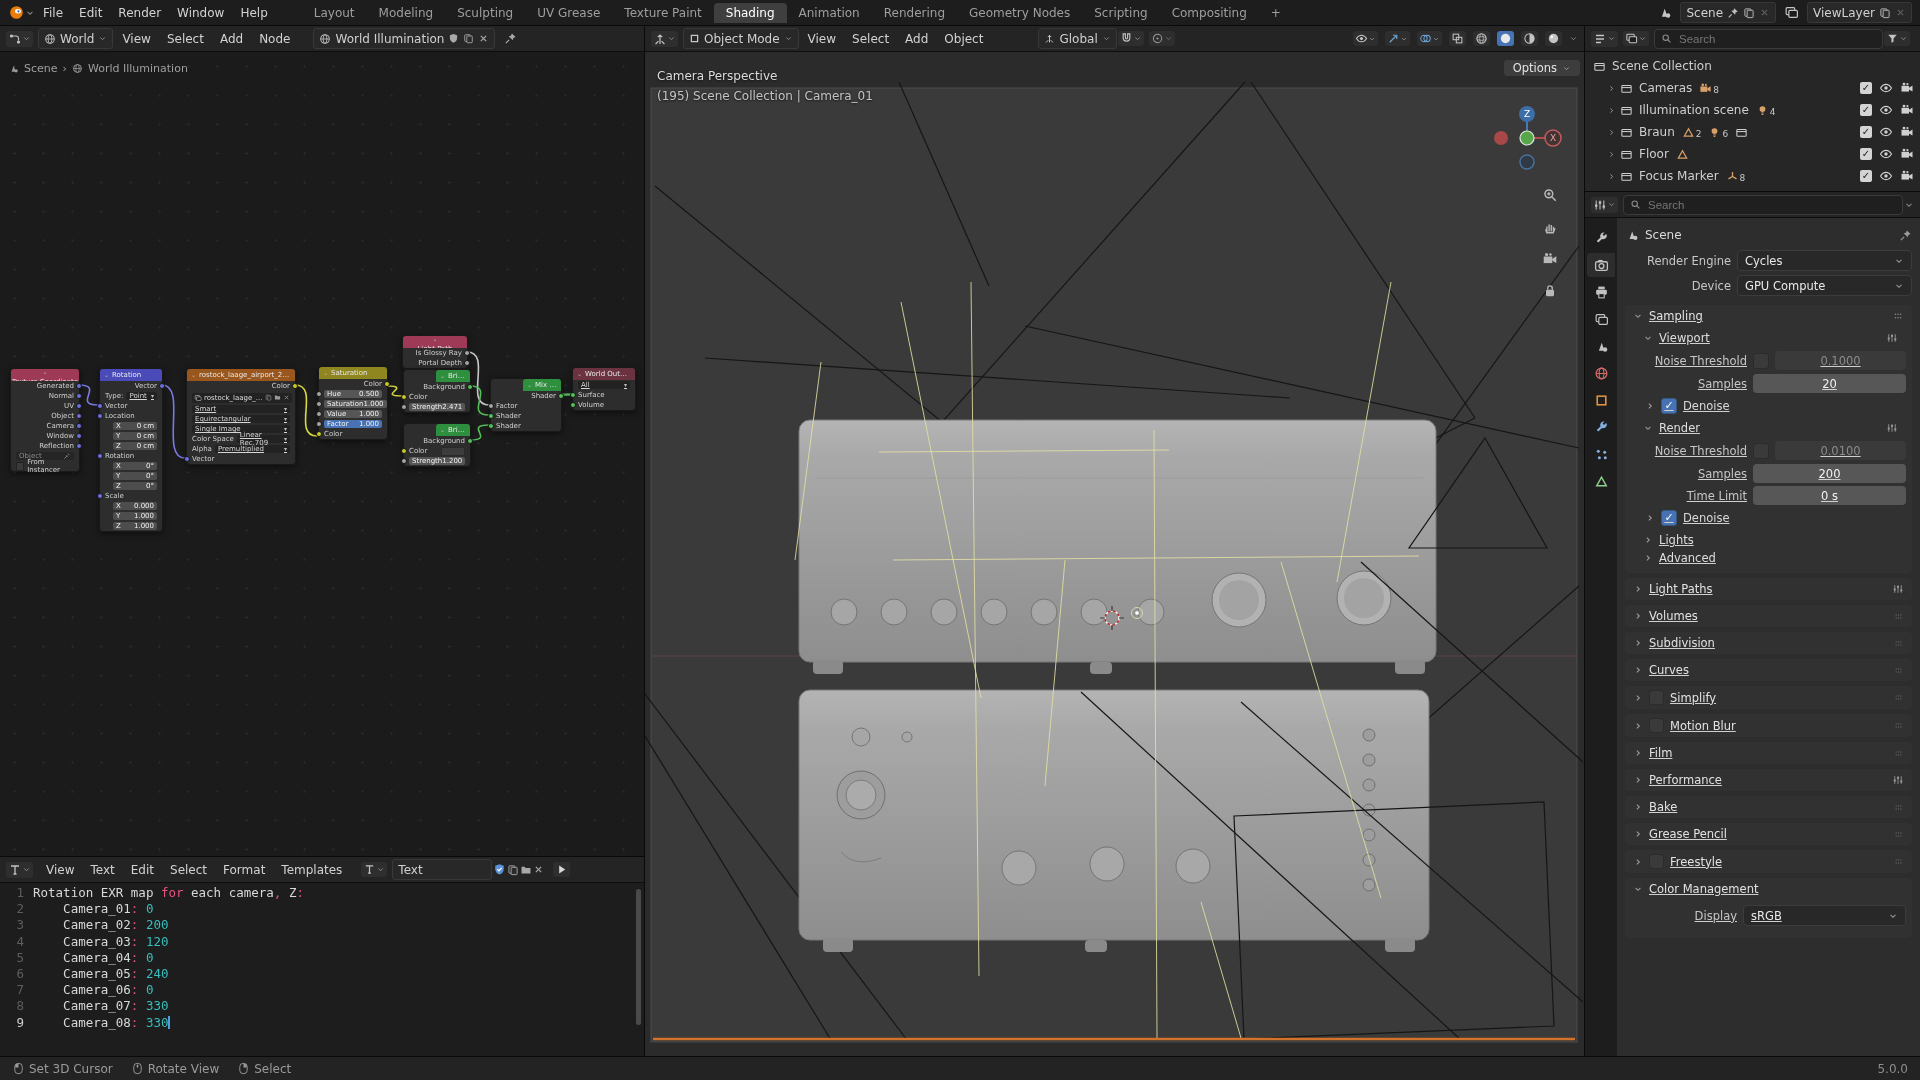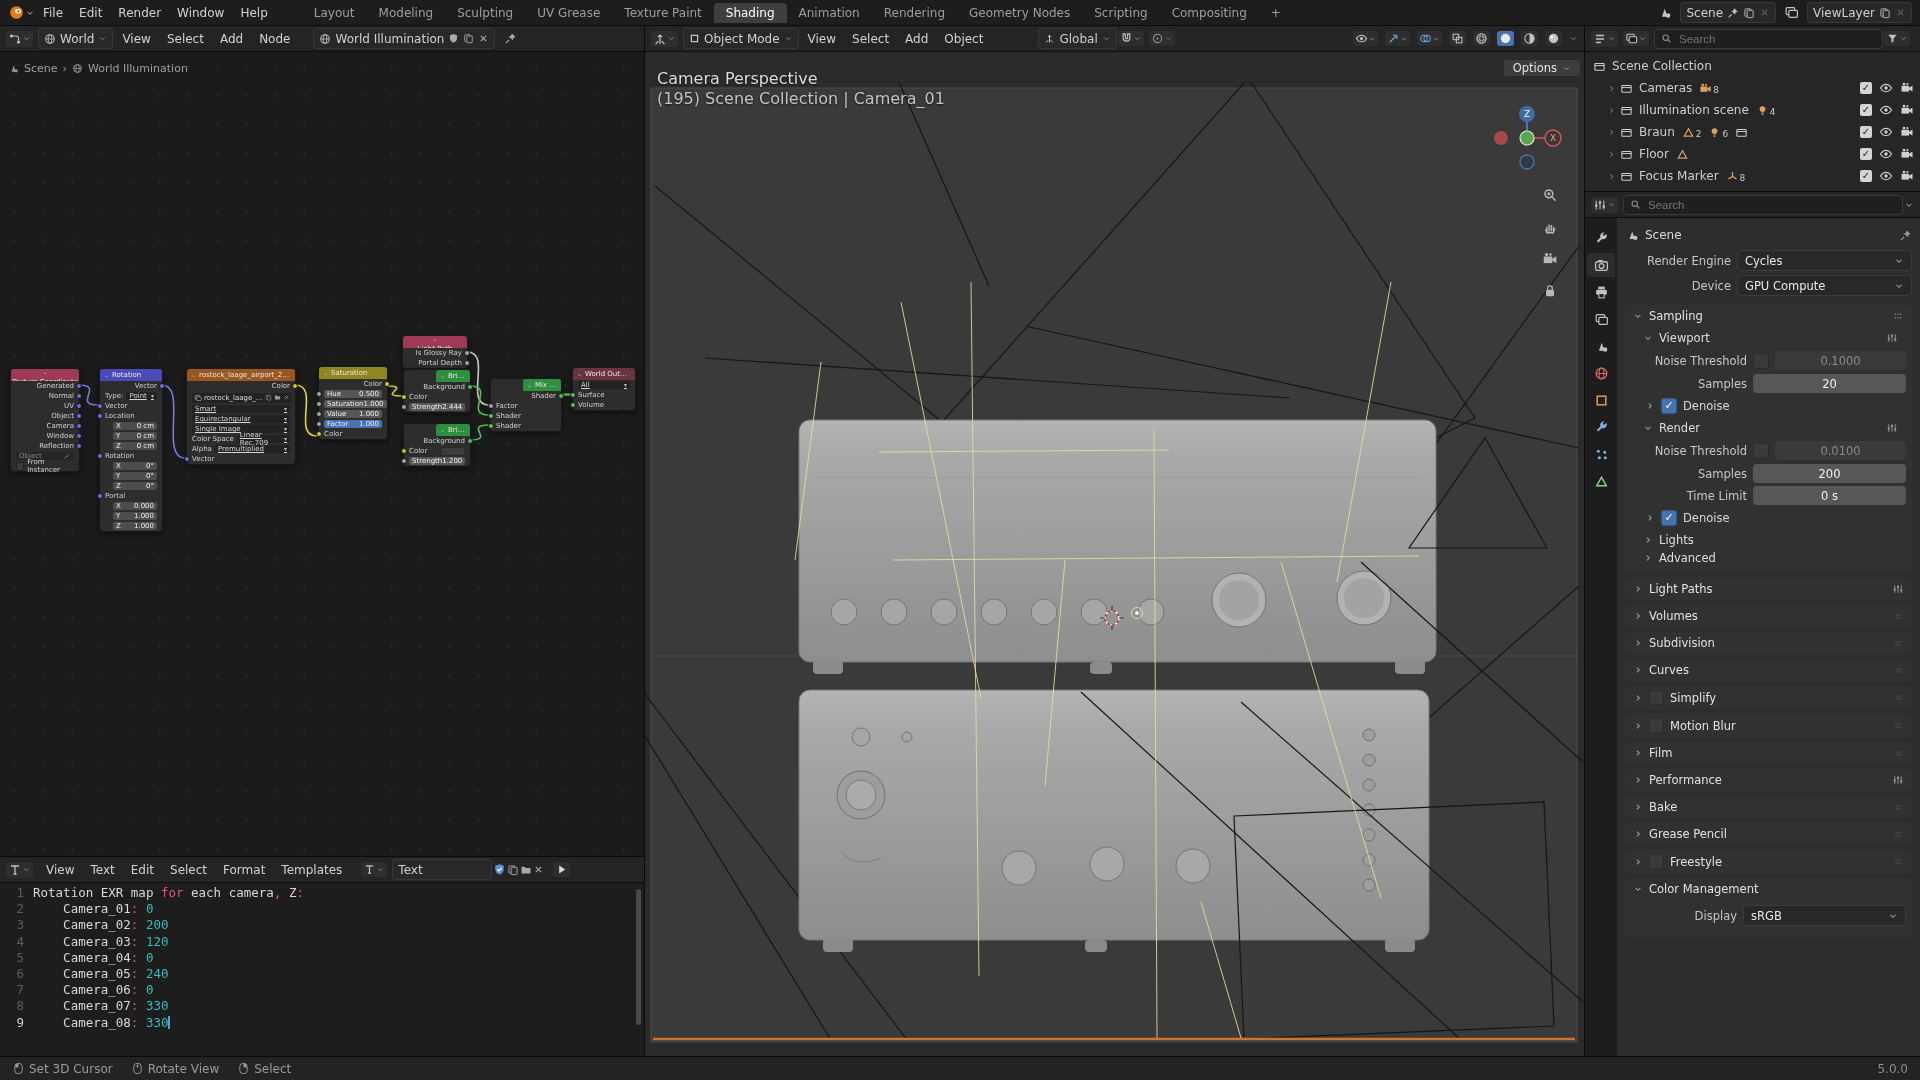--- a/index.html
+++ b/index.html
@@ -45,21 +45,21 @@
   .nslider{flex:1;background:#565656;border-radius:2px;height:8px;display:flex;align-items:center;
        justify-content:space-between;padding:0 3px;color:#f2f2f2;}
   .nslider.act{background:#4772b3;}
   .nimg{flex:1;background:#222;border-radius:2px;height:10px;display:flex;align-items:center;gap:2px;padding:0 2px;}
   .ncb{width:7px;height:7px;background:#3a3a3a;border:1px solid #222;border-radius:1px;}
   .swatch{width:22px;height:7px;background:#3c3c3c;border-radius:1px;border:1px solid #2a2a2a;}
   .nchev{font-size:6px;color:#bbb;line-height:1;}
   
   #viewport{left:645px;top:26px;width:940px;height:1030px;background:#2b2b2b;border-right:1px solid #0a0a0a;}
   #vp-body{position:absolute;left:0;top:26px;width:940px;height:1004px;}
-  .overlay-txt{position:absolute;color:#dcdcdc;font-size:16px;text-shadow:0 1px 2px rgba(0,0,0,.6);}
+  .overlay-txt{position:absolute;color:#dcdcdc;font-size:12px;text-shadow:0 1px 2px rgba(0,0,0,.6);}
   #vp-options{position:absolute;top:7px;right:4px;background:#3d3d3d;border:1px solid #2a2a2a;border-radius:4px;
      padding:1px 9px;color:#e3e3e3;display:flex;gap:5px;align-items:center;font-size:11.5px;}
   
   #outliner{left:1585px;top:26px;width:335px;height:166px;background:#262626;border-bottom:1px solid #0a0a0a;}
   .olrow{height:22px;display:flex;align-items:center;gap:4px;padding-right:6px;color:#cecece;}
   .olrow .lbl{margin-left:2px;}
   .badge{display:inline-flex;align-items:flex-end;color:#d9a06a;margin-left:3px;}
   .badge .cnt{font-size:9px;color:#c9c9c9;margin-left:1px;}
   .ol-toggles{margin-left:auto;display:flex;gap:7px;align-items:center;}
   .ocb{width:12px;height:12px;background:#d4d4d4;border-radius:2px;color:#222;font-size:10px;line-height:12px;
@@ -77,21 +77,21 @@
   #pmain{position:absolute;left:32px;top:26px;right:0;bottom:0;padding:6px 8px 0 8px;overflow:hidden;}
   .prow{display:flex;align-items:center;margin:4px 0;gap:6px;}
   .plabel{width:106px;text-align:right;color:#c6c6c6;flex:none;font-size:11.5px;}
   .pdd{flex:1;background:#282828;border:1px solid #3c3c3c;border-radius:4px;height:19px;display:flex;
      align-items:center;justify-content:space-between;padding:0 7px;color:#e8e8e8;font-size:11.5px;}
   .vfield{flex:1;background:#575757;border-radius:4px;height:19px;display:flex;align-items:center;
      justify-content:center;color:#f2f2f2;font-size:11.5px;}
   .vfield.dis{background:#3a3a3a;color:#8b8b8b;}
   .cb{width:14px;height:14px;background:#3a3a3a;border:1px solid #2b2b2b;border-radius:3px;flex:none;}
   .cb.on{background:#4772b3;color:#fff;font-size:11px;line-height:13px;text-align:center;border-color:#35597e;}
-  .panel{background:#313131;border-radius:4px;margin:5px 0;}
+  .panel{background:#313131;border-radius:4px;margin:5px 0;text-decoration:underline;}
   .panel-h{display:flex;align-items:center;gap:6px;padding:4px 8px;color:#e2e2e2;font-size:11.5px;}
   .panel-h .sp{margin-left:auto;display:flex;gap:4px;color:#9a9a9a;}
   .sub{margin:2px 0 2px 10px;}
   .sub-h{display:flex;align-items:center;gap:6px;padding:2px 8px 2px 2px;color:#dedede;font-size:11.5px;}
   .sub-h .sp{margin-left:auto;color:#9a9a9a;}
   .denrow{display:flex;align-items:center;gap:6px;margin:5px 0 5px 4px;color:#d8d8d8;font-size:11.5px;}
   
   #text{left:0;top:856px;width:645px;height:200px;background:#1d1d1d;border-right:1px solid #0a0a0a;
      border-top:1px solid #0a0a0a;}
   #tx-lines{position:absolute;left:0;top:28px;right:0;font-family:"DejaVu Sans Mono","Liberation Mono",monospace;
@@ -430,21 +430,21 @@
             </div>
           </div>
           <div class="nrow">
             <div class="nval" style="margin-left: 8px;">
               <span>Z</span>
               <span>0°</span>
             </div>
           </div>
           <div class="nrow">
             <span class="sock l sk-purple"></span>
-            <span>Portal</span>
+            <span>Scale</span>
           </div>
           <div class="nrow">
             <div class="nval" style="margin-left: 8px;">
               <span>X</span>
               <span>0.000</span>
             </div>
           </div>
           <div class="nrow">
             <div class="nval" style="margin-left: 8px;">
               <span>Y</span>
@@ -597,21 +597,21 @@
             <span class="sock r sk-green"></span>
           </div>
           <div class="nrow">
             <span class="sock l sk-yellow"></span>
             <span>Color</span>
           </div>
           <div class="nrow">
             <span class="sock l sk-gray"></span>
             <div class="nslider">
               <span>Strength</span>
-              <span>2.444</span>
+              <span>2.471</span>
             </div>
           </div>
         </div>
         <div class="node" style="left: 403px; top: 371px; width: 66px;">
           <div class="node-h nh-green">
             <span class="nchev">⌄</span>
             <span style="overflow: hidden; text-overflow: ellipsis; white-space: nowrap;">Brightness</span>
           </div>
           <div class="nrow out">
             <span>Background</span>

